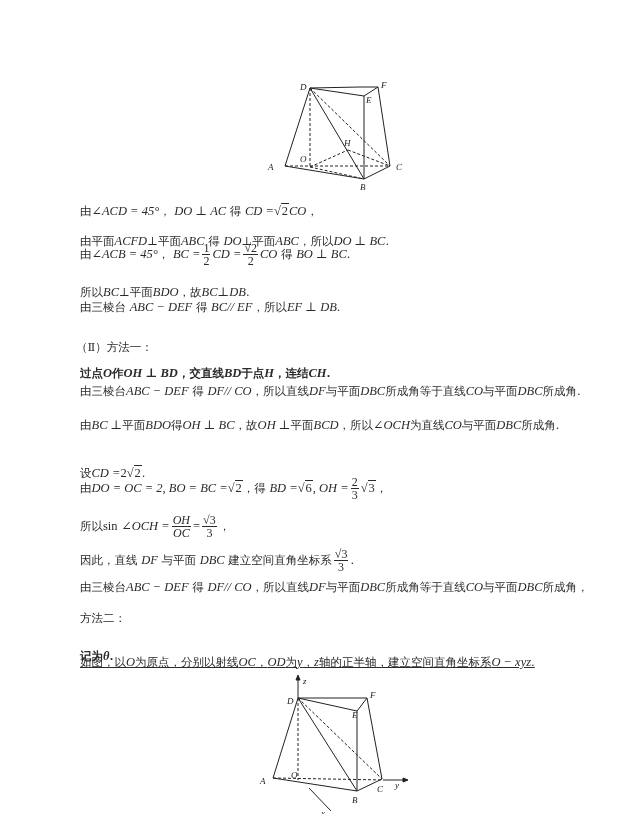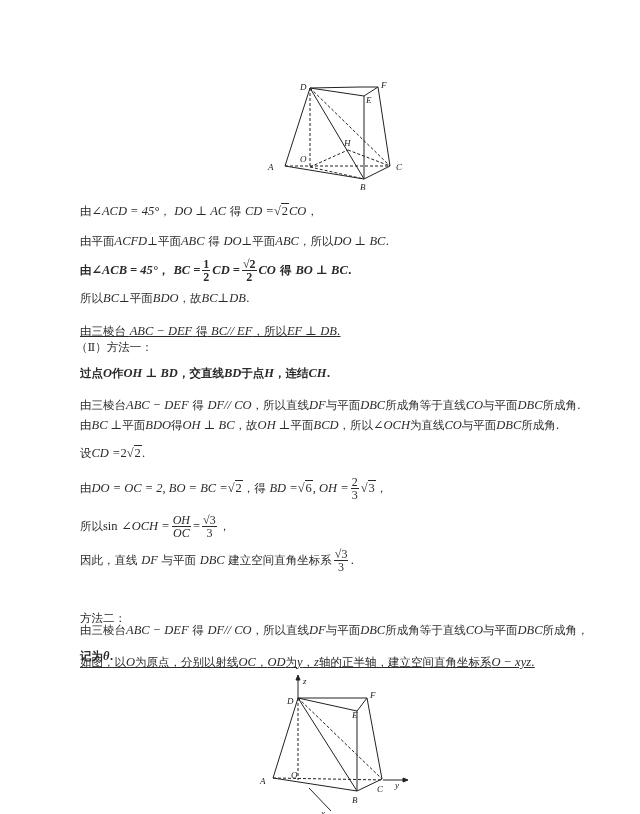--- a/index.html
+++ b/index.html
@@ -51,72 +51,72 @@
   <span>由</span><span class="m">∠ACD = 45°</span><span>，</span>
   <span class="m">DO ⊥ AC</span> <span>得</span>
   <span class="m">CD =</span><span class="sqrt">√<span class="rad">2</span></span><span class="m">CO</span><span>，</span>
 </div>
 
 <div class="line" style="top:234px;">
   <span>由平面</span><span class="m">ACFD</span><span>⊥平面</span><span class="m">ABC</span>
   <span>得</span> <span class="m">DO</span><span>⊥平面</span><span class="m">ABC</span><span>，所以</span><span class="m">DO ⊥ BC</span><span>.</span>
 </div>
 
-<div class="line" style="top:258px;font-weight:bold;">
+<div class="line" style="top:242px;">
   <span>由</span><span class="m">∠ACB = 45°</span><span>，</span>
   <span class="m">BC =</span><span class="frac"><span class="num">1</span><span class="den">2</span></span><span class="m">CD =</span><span class="frac"><span class="num">√<span>2</span></span><span class="den">2</span></span><span class="m">CO</span>
   <span>得</span> <span class="m">BO ⊥ BC</span><span>.</span>
 </div>
 
-<div class="line" style="top:291px;text-align:right;">
+<div class="line" style="top:285px;text-align:right;">
   <span>所以</span><span class="m">BC</span><span>⊥平面</span><span class="m">BDO</span><span>，故</span><span class="m">BC⊥DB</span><span>.</span>
 </div>
 
-<div class="line" style="top:324px;text-decoration:underline;">
+<div class="line" style="top:300px;">
   <span>由三棱台</span> <span class="m">ABC − DEF</span> <span>得</span> <span class="m">BC// EF</span><span>，所以</span><span class="m">EF ⊥ DB</span><span>.</span>
 </div>
 
 <div class="line" style="top:340px;left:76px;">
   <span>（Ⅱ）方法一：</span>
 </div>
 
 <div class="line" style="top:366px;font-weight:bold;">
   <span>过点</span><span class="m">O</span><span>作</span><span class="m">OH ⊥ BD</span><span>，交直线</span><span class="m">BD</span><span>于点</span><span class="m">H</span><span>，连结</span><span class="m">CH</span><span>.</span>
 </div>
 
-<div class="line" style="top:398px;">
+<div class="line" style="top:384px;">
   <span>由三棱台</span><span class="m">ABC − DEF</span> <span>得</span> <span class="m">DF// CO</span><span>，所以直线</span><span class="m">DF</span><span>与平面</span><span class="m">DBC</span><span>所成角等于直线</span><span class="m">CO</span><span>与平面</span><span class="m">DBC</span><span>所成角.</span>
 </div>
 
 <div class="line" style="top:418px;">
   <span>由</span><span class="m">BC ⊥</span><span>平面</span><span class="m">BDO</span><span>得</span><span class="m">OH ⊥ BC</span><span>，故</span><span class="m">OH ⊥</span><span>平面</span><span class="m">BCD</span><span>，所以</span><span class="m">∠OCH</span><span>为直线</span><span class="m">CO</span><span>与平面</span><span class="m">DBC</span><span>所成角.</span>
 </div>
 
-<div class="line" style="top:446px;">
+<div class="line" style="top:466px;">
   <span>设</span><span class="m">CD =</span><span class="r">2</span><span class="sqrt">√<span class="rad">2</span></span><span>.</span>
 </div>
 
 <div class="line" style="top:476px;">
   <span>由</span><span class="m">DO = OC = 2, BO = BC =</span><span class="sqrt">√<span class="rad">2</span></span><span>，得</span>
   <span class="m">BD =</span><span class="sqrt">√<span class="rad">6</span></span><span class="m">, OH =</span><span class="frac"><span class="num">2</span><span class="den">3</span></span><span class="sqrt">√<span class="rad">3</span></span><span>，</span>
 </div>
 
 <div class="line" style="top:514px;">
   <span>所以</span><span class="r">sin</span> <span class="m">∠OCH =</span><span class="frac m"><span class="num">OH</span><span class="den">OC</span></span><span class="r">=</span><span class="frac"><span class="num">√<span>3</span></span><span class="den">3</span></span><span>，</span>
 </div>
 
 <div class="line" style="top:548px;">
   <span>因此，直线</span> <span class="m">DF</span> <span>与平面</span> <span class="m">DBC</span> <span>建立空间直角坐标系</span><span class="frac"><span class="num">√<span>3</span></span><span class="den">3</span></span><span>.</span>
 </div>
 
 <div class="line" style="top:611px;">
   <span>方法二：</span>
 </div>
 
-<div class="line" style="top:623px;">
+<div class="line" style="top:580px;">
   <span>由三棱台</span><span class="m">ABC − DEF</span> <span>得</span> <span class="m">DF// CO</span><span>，所以直线</span><span class="m">DF</span><span>与平面</span><span class="m">DBC</span><span>所成角等于直线</span><span class="m">CO</span><span>与平面</span><span class="m">DBC</span><span>所成角，</span>
 </div>
 
 <div class="line" style="top:649px;font-weight:bold;">
   <span>记为</span><span class="m">θ</span><span>.</span>
 </div>
 
 <div class="line" style="top:655px;text-decoration:underline;">
   <span>如图，以</span><span class="m">O</span><span>为原点，分别以射线</span><span class="m">OC</span><span>，</span><span class="m">OD</span><span>为</span><span class="m">y</span><span>，</span><span class="m">z</span><span>轴的正半轴，建立空间直角坐标系</span><span class="m">O − xyz</span><span>.</span>
 </div>

